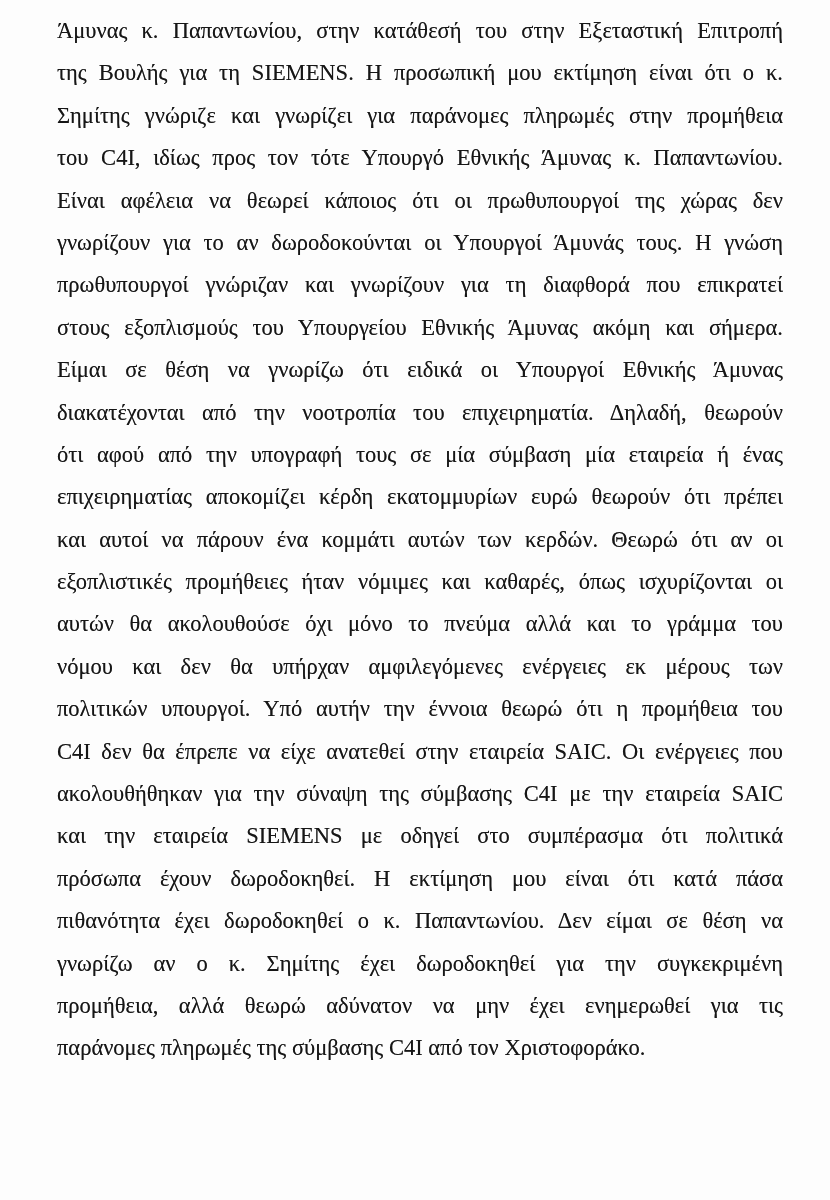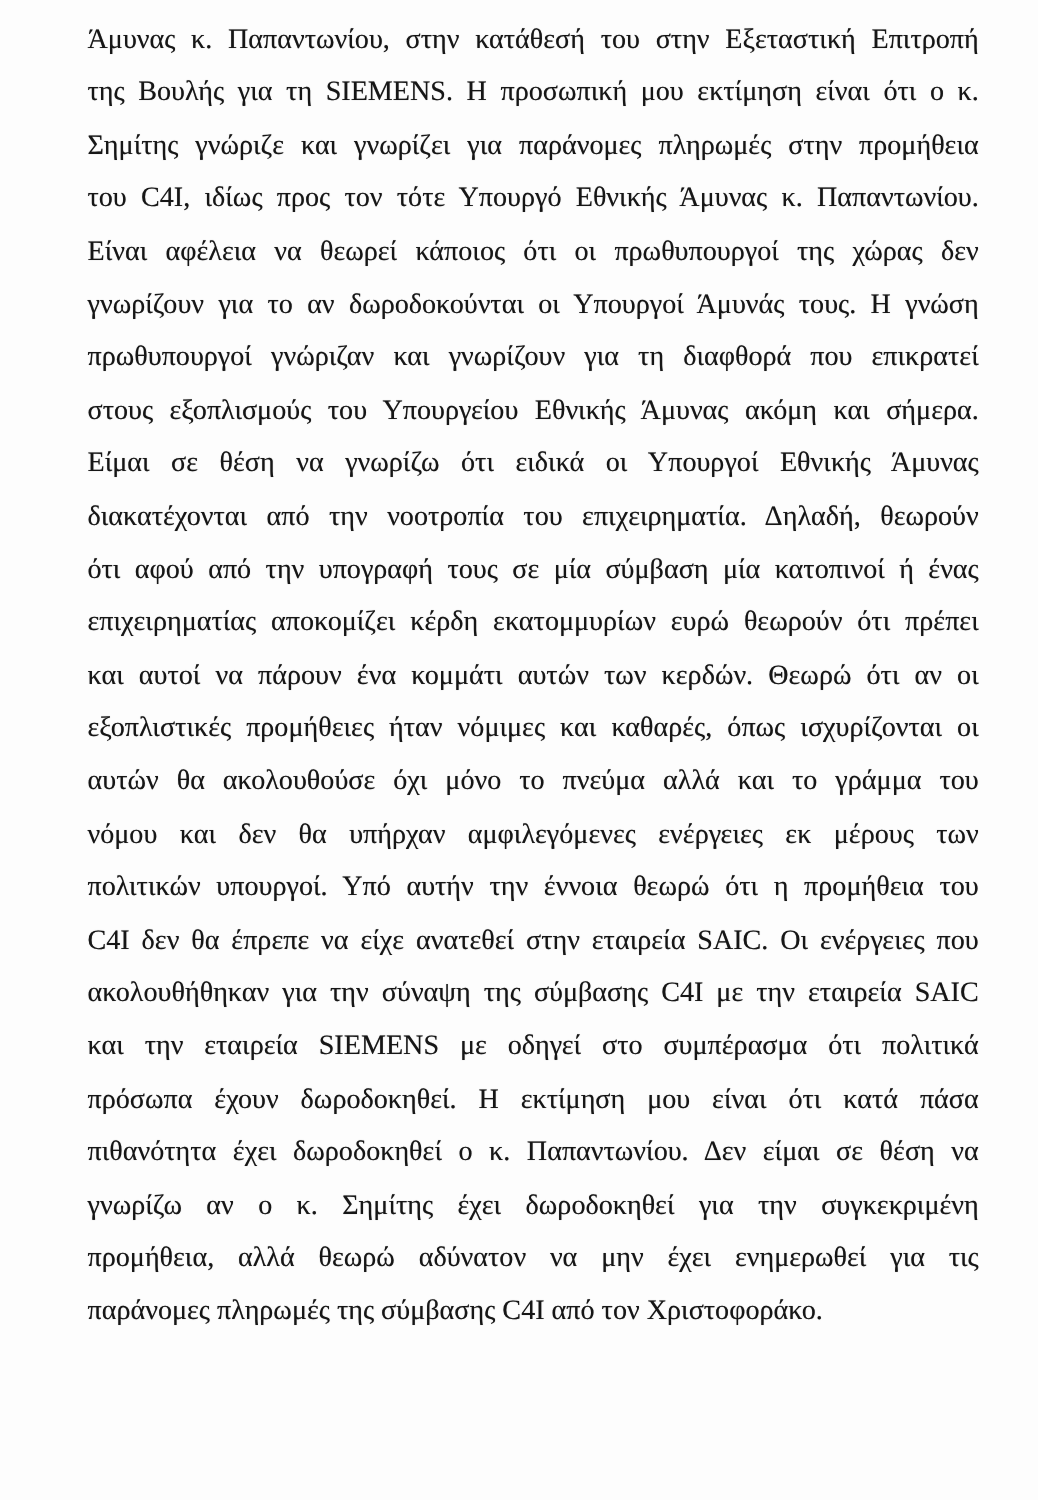--- a/index.html
+++ b/index.html
@@ -29,21 +29,20 @@
   .doc-line {
     font-family: "Liberation Serif", "DejaVu Serif", serif;
     font-size: 22.5px;
     height: 42.4px;
     line-height: 42.4px;
     color: #161616;
     text-align: justify;
     text-align-last: justify;
     white-space: normal;
     text-shadow: 0 0 0.6px rgba(20, 20, 20, 0.55);
-    margin-left: 13px;
     -webkit-font-smoothing: antialiased;
   }
   .doc-line:last-child {
     text-align-last: left;
   }
 </style>
 </head>
 <body>
 
 <div class="page">
@@ -51,21 +50,21 @@
       <div class="doc-line">Άμυνας κ. Παπαντωνίου, στην κατάθεσή του στην Εξεταστική Επιτροπή</div>
       <div class="doc-line">της Βουλής για τη SIEMENS. Η προσωπική μου εκτίμηση είναι ότι ο κ.</div>
       <div class="doc-line">Σημίτης γνώριζε και γνωρίζει για παράνομες πληρωμές στην προμήθεια</div>
       <div class="doc-line">του C4I, ιδίως προς τον τότε Υπουργό Εθνικής Άμυνας κ. Παπαντωνίου.</div>
       <div class="doc-line">Είναι αφέλεια να θεωρεί κάποιος ότι οι πρωθυπουργοί της χώρας δεν</div>
       <div class="doc-line">γνωρίζουν για το αν δωροδοκούνται οι Υπουργοί Άμυνάς τους. Η γνώση</div>
       <div class="doc-line">πρωθυπουργοί γνώριζαν και γνωρίζουν για τη διαφθορά που επικρατεί</div>
       <div class="doc-line">στους εξοπλισμούς του Υπουργείου Εθνικής Άμυνας ακόμη και σήμερα.</div>
       <div class="doc-line">Είμαι σε θέση να γνωρίζω ότι ειδικά οι Υπουργοί Εθνικής Άμυνας</div>
       <div class="doc-line">διακατέχονται από την νοοτροπία του επιχειρηματία. Δηλαδή, θεωρούν</div>
-      <div class="doc-line">ότι αφού από την υπογραφή τους σε μία σύμβαση μία κατοπινοί ή ένας</div>
+      <div class="doc-line">ότι αφού από την υπογραφή τους σε μία σύμβαση μία εταιρεία ή ένας</div>
       <div class="doc-line">επιχειρηματίας αποκομίζει κέρδη εκατομμυρίων ευρώ θεωρούν ότι πρέπει</div>
       <div class="doc-line">και αυτοί να πάρουν ένα κομμάτι αυτών των κερδών. Θεωρώ ότι αν οι</div>
       <div class="doc-line">εξοπλιστικές προμήθειες ήταν νόμιμες και καθαρές, όπως ισχυρίζονται οι</div>
       <div class="doc-line">αυτών θα ακολουθούσε όχι μόνο το πνεύμα αλλά και το γράμμα του</div>
       <div class="doc-line">νόμου και δεν θα υπήρχαν αμφιλεγόμενες ενέργειες εκ μέρους των</div>
       <div class="doc-line">πολιτικών υπουργοί. Υπό αυτήν την έννοια θεωρώ ότι η προμήθεια του</div>
       <div class="doc-line">C4I δεν θα έπρεπε να είχε ανατεθεί στην εταιρεία SAIC. Οι ενέργειες που</div>
       <div class="doc-line">ακολουθήθηκαν για την σύναψη της σύμβασης C4I με την εταιρεία SAIC</div>
       <div class="doc-line">και την εταιρεία SIEMENS με οδηγεί στο συμπέρασμα ότι πολιτικά</div>
       <div class="doc-line">πρόσωπα έχουν δωροδοκηθεί. Η εκτίμηση μου είναι ότι κατά πάσα</div>

